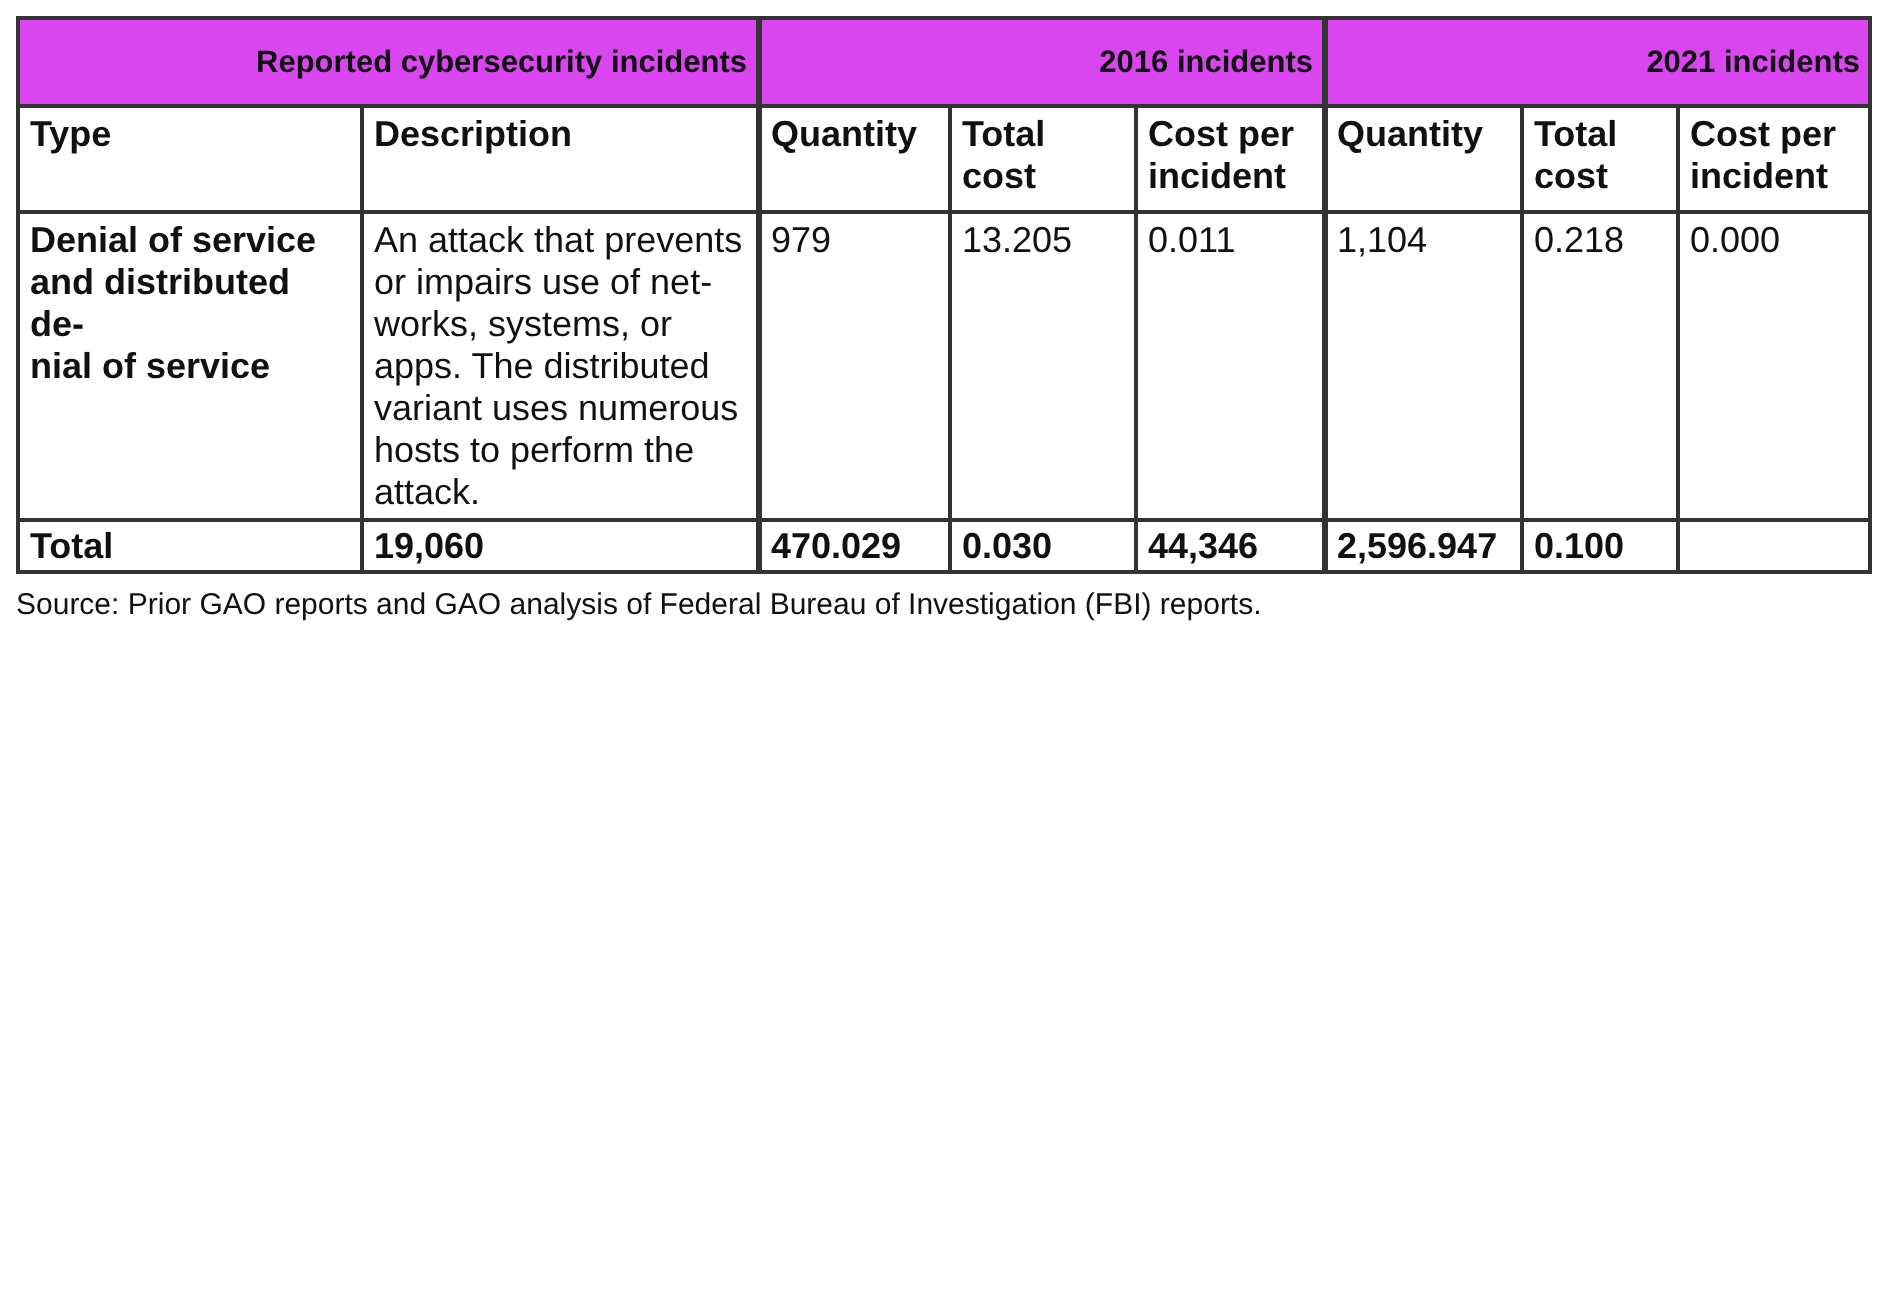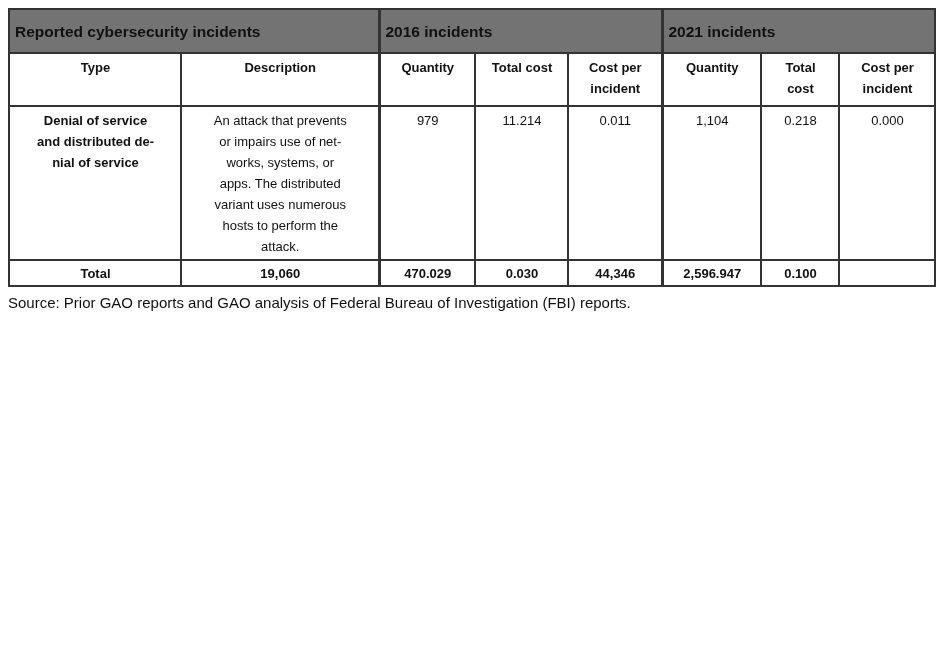--- a/index.html
+++ b/index.html
@@ -20,29 +20,29 @@
     border-collapse: collapse;
     table-layout: fixed;
     margin: 8px 0 0 8px;
     width: 926px;
   }
   table.incidents th,
   table.incidents td {
     border: 2px solid #333333;
     padding: 3px 4px 2px 5px;
     vertical-align: top;
-    text-align: center;
-    font-size: 13px;
+    text-align: left;
+    font-size: 18px;
     line-height: 21px;
     overflow: hidden;
     white-space: pre-line;
   }
   tr.group-header th {
-    background: #737373;
-    text-align: left;
+    background: #d946ef;
+    text-align: right;
     vertical-align: middle;
     font-size: 15.5px;
     font-weight: bold;
   }
   tr.col-header th {
     background: #ffffff;
     font-weight: bold;
   }
   td.type-cell { font-weight: bold; }
   tr.total-row td { font-weight: bold; line-height: 19px; }
@@ -103,21 +103,21 @@
 and distributed de-
 nial of service</td>
         <td>An attack that prevents
 or impairs use of net-
 works, systems, or
 apps. The distributed
 variant uses numerous
 hosts to perform the
 attack.</td>
         <td class="group-sep">979</td>
-        <td>11.214</td>
+        <td>13.205</td>
         <td>0.011</td>
         <td class="group-sep">1,104</td>
         <td>0.218</td>
         <td>0.000</td>
       </tr>
       <tr class="total-row h-total">
         <td class="type-cell">Total</td>
         <td>19,060</td>
         <td class="group-sep">470.029</td>
         <td>0.030</td>

